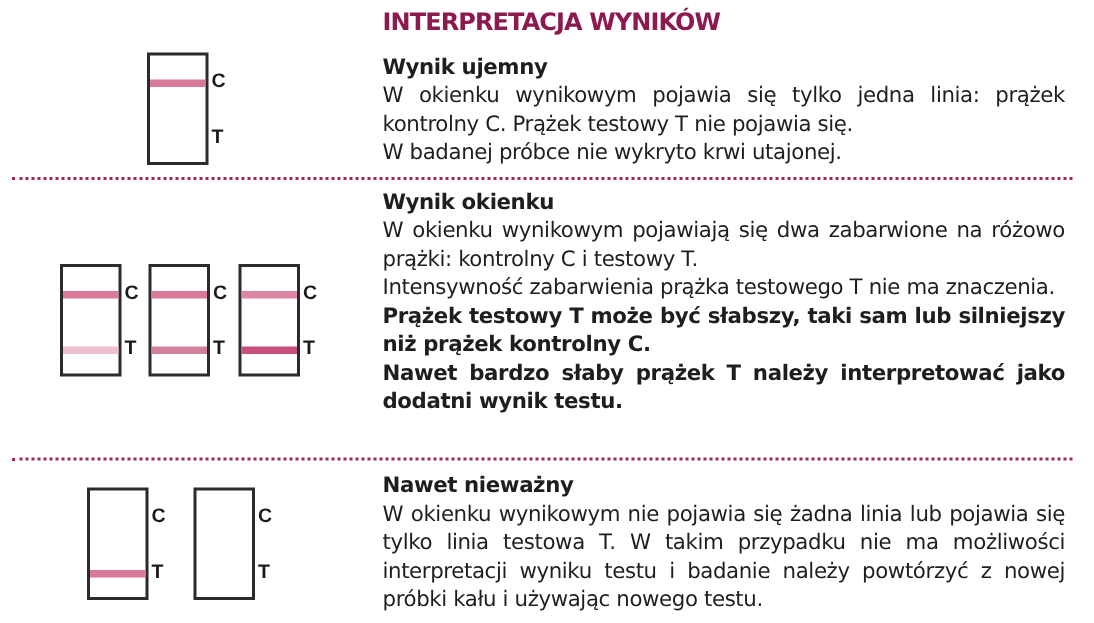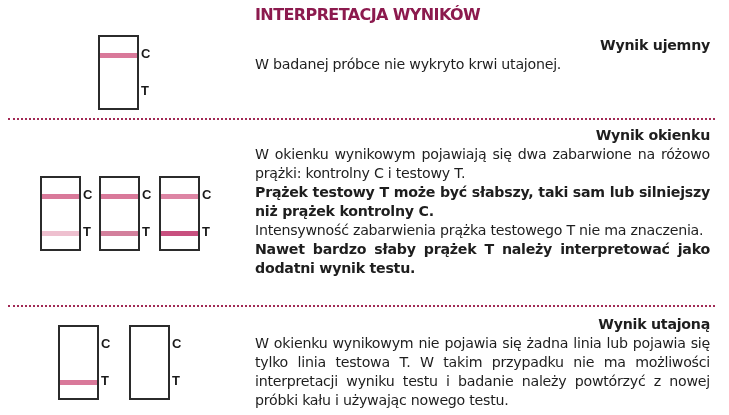--- a/index.html
+++ b/index.html
@@ -2,21 +2,21 @@
 <html><head>
   <meta charset="utf-8">
   <style>
     html, body { margin: 0; padding: 0; background: #ffffff; }
     body { width: 729px; height: 415px; position: relative; overflow: hidden;
            font-family: "DejaVu Sans", "Liberation Sans", sans-serif; color: #1e1e1e; }
     .title { position: absolute; left: 255px; top: 5px; font-size: 16px; font-weight: bold;
              color: #8c1a4e; letter-spacing: -0.6px; white-space: nowrap; }
     .text-block { position: absolute; left: 255px; width: 455px; font-size: 14.2px; line-height: 19px;
                   letter-spacing: -0.25px; }
-    .text-block .head { font-weight: bold; text-align: right; }
+    .text-block .head { font-weight: bold; }
     .text-block .para { text-align: justify; text-align-last: left; }
     .text-block .bold { font-weight: bold; }
     .divider { position: absolute; left: 8px; width: 707px; height: 0;
                border-top: 2px dotted #a12a55; }
     .strip { position: absolute; border: 2px solid #2b2b2b; background: #fff; box-sizing: border-box; }
     .band { position: absolute; left: 0; right: 0; height: 5px; }
     .lbl { position: absolute; font-size: 13px; font-weight: bold; color: #1a1a1a;
            font-family: "Liberation Sans", sans-serif; }
   </style>
 </head>
@@ -26,20 +26,21 @@
 
 <div>
   <div class="strip" style="left:98px; top:35px; width:41px; height:75px;">
     <div class="band" style="top:16px; background:#d9799a;"></div>
   </div>
   <span class="lbl" style="left:141px; top:46px;">C</span>
   <span class="lbl" style="left:141px; top:83px;">T</span>
 
   <div class="text-block" style="top:36px;">
     <div class="head">Wynik ujemny</div>
+    <div class="para">W okienku wynikowym pojawia się tylko jedna linia: prążek kontrolny C. Prążek testowy T nie pojawia się.</div>
     <div class="para">W badanej próbce nie wykryto krwi utajonej.</div>
   </div>
 </div>
 
 <div class="divider" style="top:118px;"></div>
 
 <div>
   <div class="strip" style="left:40px; top:176px; width:41px; height:75px;">
     <div class="band" style="top:16px; background:#d9799a;"></div>
     <div class="band" style="top:53px; background:#eec0cf;"></div>
@@ -57,36 +58,36 @@
   <div class="strip" style="left:159px; top:176px; width:41px; height:75px;">
     <div class="band" style="top:16px; background:#dd85a4;"></div>
     <div class="band" style="top:53px; background:#c8507f;"></div>
   </div>
   <span class="lbl" style="left:202px; top:187px;">C</span>
   <span class="lbl" style="left:202px; top:224px;">T</span>
 
   <div class="text-block" style="top:126px;">
     <div class="head">Wynik okienku</div>
     <div class="para">W okienku wynikowym pojawiają się dwa zabarwione na różowo prążki: kontrolny C i testowy T.</div>
+    <div class="para">Intensywność zabarwienia prążka testowego T nie ma znaczenia.</div>
     <div class="para bold">Prążek testowy T może być słabszy, taki sam lub silniejszy niż prążek kontrolny C.</div>
-    <div class="para">Intensywność zabarwienia prążka testowego T nie ma znaczenia.</div>
     <div class="para bold">Nawet bardzo słaby prążek T należy interpretować jako dodatni wynik testu.</div>
   </div>
 </div>
 
 <div class="divider" style="top:305px;"></div>
 
 <div>
   <div class="strip" style="left:58px; top:325px; width:41px; height:75px;">
     <div class="band" style="top:53px; background:#d9799a;"></div>
   </div>
   <span class="lbl" style="left:101px; top:336px;">C</span>
   <span class="lbl" style="left:101px; top:373px;">T</span>
 
   <div class="strip" style="left:129px; top:325px; width:41px; height:75px;"></div>
   <span class="lbl" style="left:172px; top:336px;">C</span>
   <span class="lbl" style="left:172px; top:373px;">T</span>
 
   <div class="text-block" style="top:315px;">
-    <div class="head">Wynik utajoną</div>
+    <div class="head">Nawet nieważny</div>
     <div class="para">W okienku wynikowym nie pojawia się żadna linia lub pojawia się tylko linia testowa T. W takim przypadku nie ma możliwości interpretacji wyniku testu i badanie należy powtórzyć z nowej próbki kału i używając nowego testu.</div>
   </div>
 </div>
 
 </body></html>

